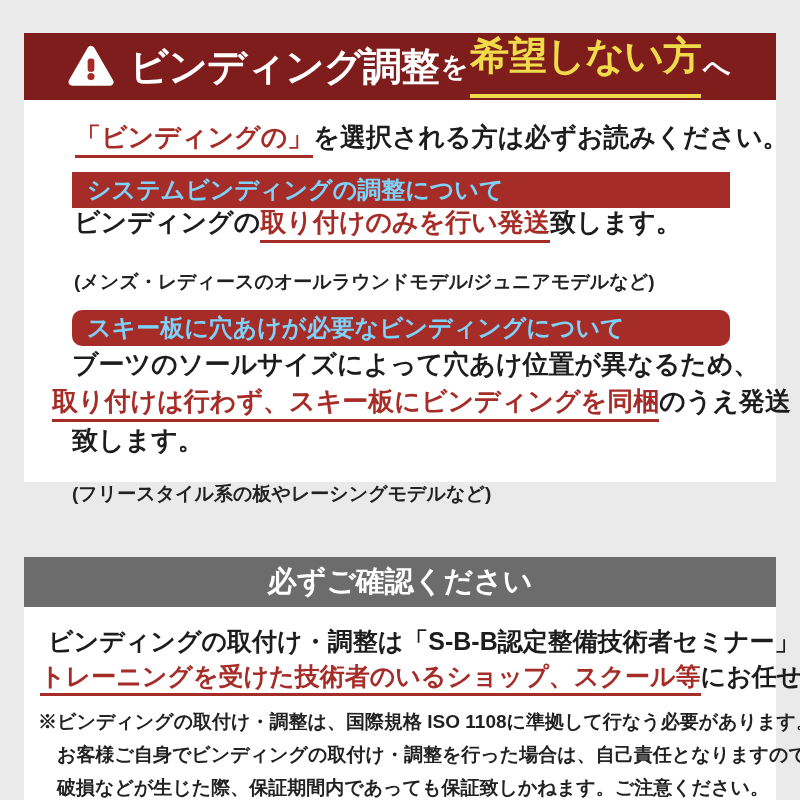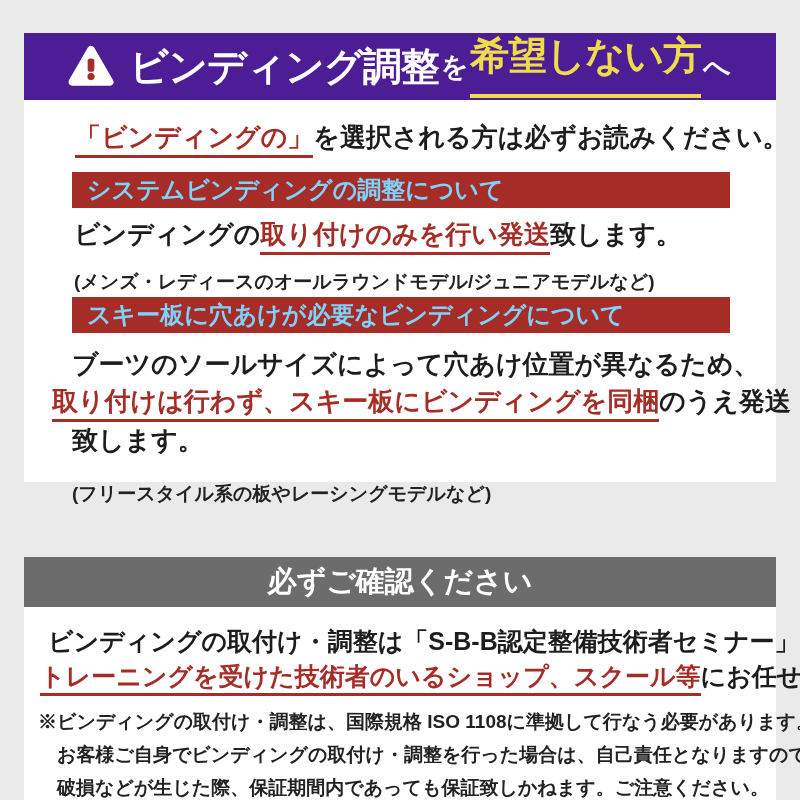--- a/index.html
+++ b/index.html
@@ -9,21 +9,21 @@
     font-family:"Liberation Sans",sans-serif;
     -webkit-font-smoothing:antialiased;
   }
   .card{position:absolute;left:24px;width:752px;background:#ffffff;}
   .card1{top:33px;height:449px;}
   .card2{top:512px;height:256px;margin-top:45px;}
 
   
   .main-banner{
     position:absolute;top:0;left:0;width:752px;height:67px;
-    background:#4c1d95;display:flex;align-items:center;justify-content:center;
+    background:#7f1d1d;display:flex;align-items:center;justify-content:center;
     white-space:nowrap;
   }
   .main-banner .warn{width:48px;height:44px;margin-right:14px;flex:0 0 auto;}
   .mb-big{color:#ffffff;font-size:39px;font-weight:900;letter-spacing:-1px;}
   .mb-small{color:#ffffff;font-size:27px;font-weight:900;margin:0 2px;}
   .mb-hl{
     color:#f0dc4b;font-size:39px;font-weight:900;letter-spacing:-1px;
     display:inline-block;border-bottom:4px solid #f0dc4b;padding-bottom:17px;line-height:1.1;
   }
 
@@ -70,27 +70,27 @@
       <span class="mb-hl">希望しない方</span>
       <span class="mb-small">へ</span>
   </div>
 
   <div class="bline fs26" style="left:51px;top:87px;">
     <span class="red-ul">「ビンディングの」</span><span>を選択される方は必ずお読みください。</span>
   </div>
 
   <div class="sub-banner" style="top:139px;">システムビンディングの調整について</div>
 
-  <div class="bline fs26" style="left:50px;top:184px;">
+  <div class="bline fs26" style="left:50px;top:172px;">
     <span>ビンディングの</span><span class="red-ul">取り付けのみを行い発送</span><span>致します。</span>
   </div>
 
   <div class="bline fs19" style="left:50px;top:236px;">(メンズ・レディースのオールラウンドモデル/ジュニアモデルなど)</div>
 
-  <div class="sub-banner" style="top:264px;">スキー板に穴あけが必要なビンディングについて</div>
+  <div class="sub-banner" style="top:277px;border-radius:10px;">スキー板に穴あけが必要なビンディングについて</div>
 
   <div class="bline fs26" style="left:28px;top:351px;">
     <span class="red-ul">取り付けは行わず、スキー板にビンディングを同梱</span><span>のうえ発送</span>
   </div>
 
   <div class="bline fs26" style="left:48px;top:314px;">ブーツのソールサイズによって穴あけ位置が異なるため、</div>
 
   <div class="bline fs26" style="left:48px;top:390px;">致します。</div>
 
   <div class="bline fs19" style="left:48px;top:448px;">(フリースタイル系の板やレーシングモデルなど)</div>

